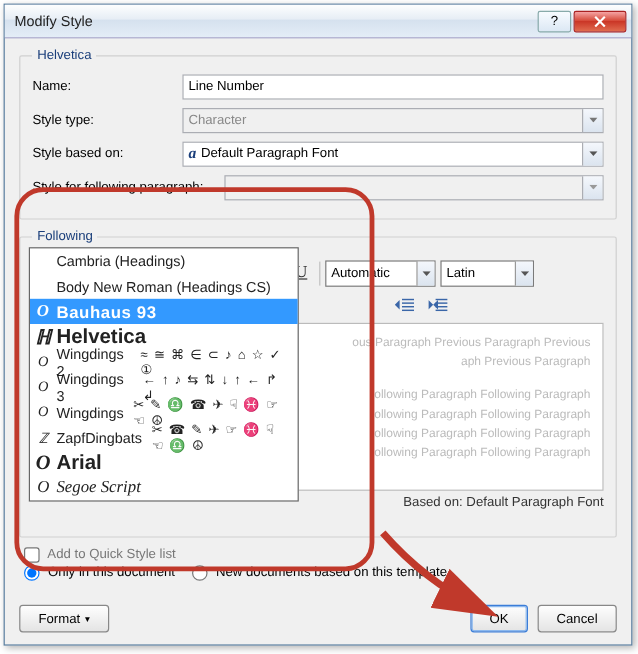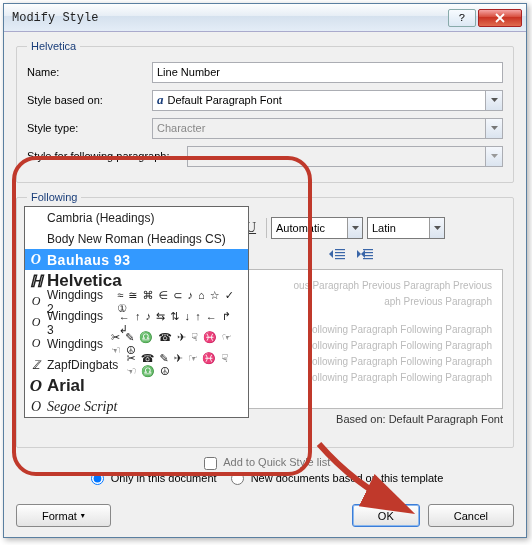--- a/index.html
+++ b/index.html
@@ -22,21 +22,20 @@
     box-shadow: 2px 2px 6px rgba(0,0,0,0.3);
     position: relative;
   }
   .titlebar {
     height: 28px;
     background: linear-gradient(to bottom, #fdfefe, #e6edf5 45%, #d5e1ee 46%, #e4edf7);
     border-bottom: 1px solid #aac;
     display: flex;
     align-items: center;
     padding: 0 4px 0 8px;
-    font-family: Liberation Mono, monospace;
   }
   .titlebar .title {
     flex: 1;
     font-size: 12px;
     color: #222;
   }
   .titlebar .sysbtn {
     width: 28px;
     height: 18px;
     margin-left: 2px;
@@ -151,26 +150,26 @@
     z-index:90;
     pointer-events:none;
   }
   .arrow {
     position:absolute;
     left:310px; top:430px;
     z-index:95;
     pointer-events:none;
   }
 
-  .footer-row { display:flex; align-items:center; gap:14px; margin:2px 0; padding-left:4px;justify-content:center;}
+  .footer-row { display:flex; align-items:center; gap:14px; margin:2px 0; padding-left:4px;}
   .footer-row input[type=checkbox], .footer-row input[type=radio] { margin:0 4px 0 0; vertical-align:middle;}
   .buttons-row { position:absolute; bottom:10px; left:12px; right:12px; display:flex; }
   .btn {
     height:23px; border:1px solid #888; background:linear-gradient(to bottom,#fefefe,#e4e4e4);
-    padding:0 25px; font-size:11px; border-radius:3px;
+    padding:0 15px; font-size:11px; border-radius:3px;
     display:flex; align-items:center; justify-content:center;
   }
   .btn.ok { border-color:#3b7dd8; box-shadow:0 0 0 1px #8bb8ee inset; }
   .btn .chev { margin-left:4px; font-size:8px; }
   .spacer { flex:1; }
 </style>
 </head>
 <body>
 
 <div class="dialog">
@@ -187,38 +186,38 @@
 
   <div class="body">
 
     <fieldset>
       <legend>Helvetica</legend>
       <div class="row">
         <div class="lbl">Name:</div>
         <input type="text" value="Line Number" style="">
       </div>
       <div class="row">
+        <div class="lbl">Style type:</div>
+        <div class="combo disabled">
+          <span>Character</span>
+          <div class="drop">
+              <svg viewBox="0 0 7 4">
+                <path d="M0 0 L3.5 4 L7 0 Z" fill="#777"></path>
+              </svg>
+            </div>
+        </div>
+      </div>
+      <div class="row">
         <div class="lbl">Style based on:</div>
         <div class="combo">
           <span class="italic-a">a</span>
           <span>Default Paragraph Font</span>
           <div class="drop">
               <svg viewBox="0 0 7 4">
                 <path d="M0 0 L3.5 4 L7 0 Z" fill="#555"></path>
-              </svg>
-            </div>
-        </div>
-      </div>
-      <div class="row">
-        <div class="lbl">Style type:</div>
-        <div class="combo disabled">
-          <span>Character</span>
-          <div class="drop">
-              <svg viewBox="0 0 7 4">
-                <path d="M0 0 L3.5 4 L7 0 Z" fill="#777"></path>
               </svg>
             </div>
         </div>
       </div>
       <div class="row">
         <div class="lbl" style="width:160px">Style for following paragraph:</div>
         <div class="combo disabled">
           <div class="drop">
               <svg viewBox="0 0 7 4">
                 <path d="M0 0 L3.5 4 L7 0 Z" fill="#999"></path>

